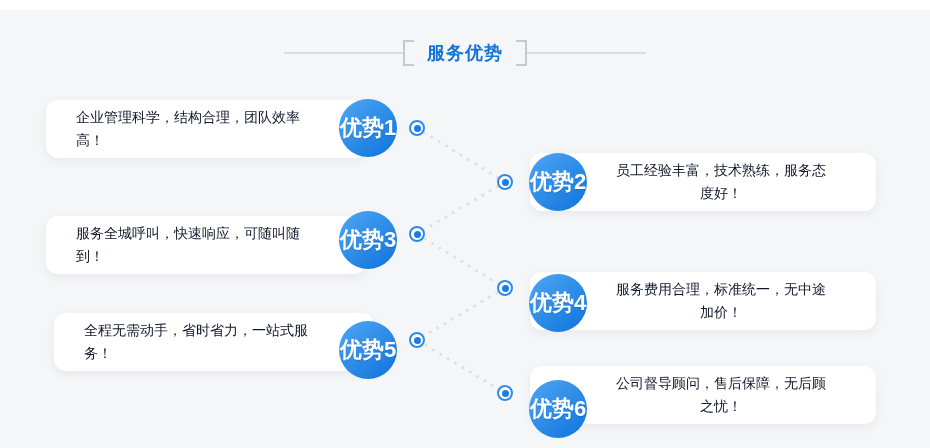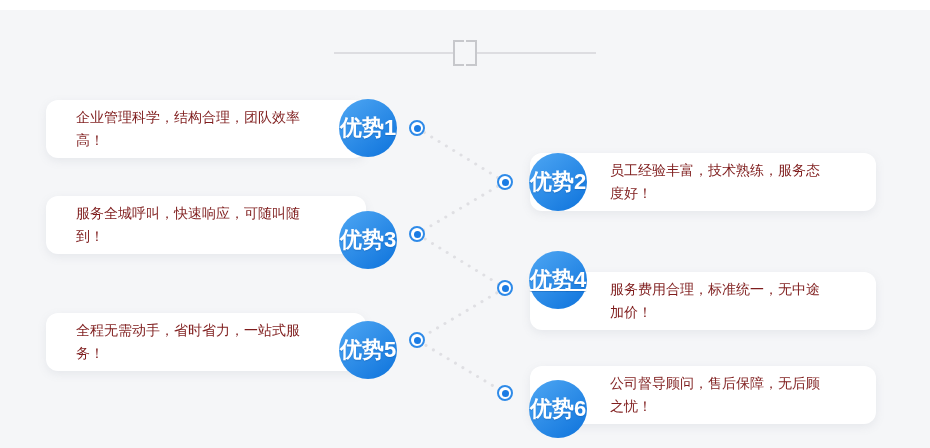--- a/index.html
+++ b/index.html
@@ -35,24 +35,24 @@
   }
   
   .zigzag{position:absolute;left:0;top:0;width:930px;height:448px;z-index:1;}
   
   .card{
     position:absolute;background:#ffffff;border-radius:12px;
     box-shadow:0 3px 10px rgba(120,130,145,0.12);
     display:flex;align-items:center;box-sizing:border-box;z-index:2;
   }
   .card p{
-    margin:0;font-size:14px;line-height:23px;color:#7f1d1d;
+    margin:0;font-size:14px;line-height:23px;color:#0f172a;
   }
   .card.left{left:46px;width:320px;height:58px;padding:0 62px 0 30px;}
-  .card.right{left:530px;width:346px;height:58px;padding:0 44px 0 80px;}
+  .card.right{left:530px;width:346px;height:58px;padding:0 44px 0 80px;text-align:center;}
   
   .badge{
     position:absolute;width:58px;height:58px;border-radius:50%;
     background:linear-gradient(140deg,#4ba4f2 5%,#1478de 90%);
     color:#fff;font-size:22px;font-weight:bold;
     display:flex;align-items:center;justify-content:center;
     z-index:3;text-shadow:0 1px 1px rgba(0,60,130,0.25);
   }
   .badge.bleft{left:339px;}
   .badge.bright{left:529px;text-align:right;}
@@ -61,39 +61,40 @@
     position:absolute;width:16px;height:16px;box-sizing:border-box;
     border:2px solid #2e8ae8;background:#ffffff;border-radius:50%;
     display:flex;align-items:center;justify-content:center;z-index:2;
   }
   .marker .dot{width:7px;height:7px;border-radius:50%;background:#1b7ce4;}
   .marker.mleft{left:409px;}
   .marker.mright{left:497px;}
   
   .card.r1{top:100px;} .badge.r1{top:99px;}  .marker.r1{top:120px;}
   .card.r2{top:153px;} .badge.r2{top:153px;} .marker.r2{top:174px;}
-  .card.r3{top:196px;} .badge.r3{top:211px;} .marker.r3{top:226px;}
-  .card.r4{top:272px;} .badge.r4{top:251px;text-decoration:underline;} .marker.r4{top:280px;}
-  .card.r5{top:313px;} .badge.r5{top:321px;} .marker.r5{top:332px;}
+  .card.r3{top:216px;} .badge.r3{top:211px;} .marker.r3{top:226px;}
+  .card.r4{top:272px;} .badge.r4{top:274px;} .marker.r4{top:280px;}
+  .card.r5{top:313px;margin-left:8px;} .badge.r5{top:321px;} .marker.r5{top:332px;}
   .card.r6{top:366px;} .badge.r6{top:380px;} .marker.r6{top:385px;}
 </style>
 </head>
 <body>
 
 <div>
 
   <div class="panel"></div>
 
   <svg class="zigzag" width="930" height="448" viewBox="0 0 930 448">
     <polyline points="417,128 505,182 417,234 505,288 417,340 505,393" fill="none" stroke="#dfdfe3" stroke-width="3" stroke-linecap="round" stroke-dasharray="0.1 8.5"></polyline>
   </svg>
 
   <div class="header">
     <span class="hline"></span>
     <span class="bracket left"></span>
+    <span class="title">服务优势</span>
     <span class="bracket right"></span>
     <span class="hline"></span>
   </div>
 
   <div class="card left r1">
     <p>企业管理科学，结构合理，团队效率高！</p>
   </div>
   <div class="badge bleft r1">优势1</div>
   <div class="marker mleft r1">
     <span class="dot"></span>

